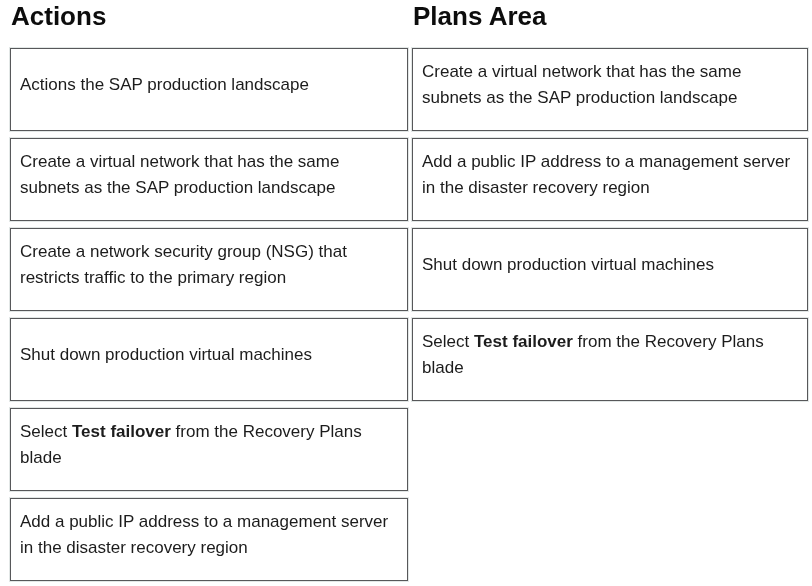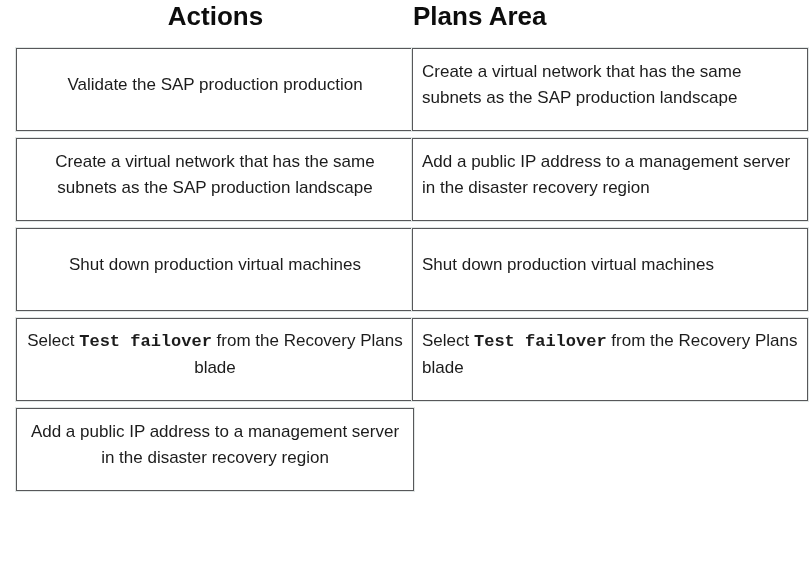--- a/index.html
+++ b/index.html
@@ -11,21 +11,21 @@
     width: 812px;
     height: 586px;
     position: relative;
     overflow: hidden;
     font-family: "Liberation Sans", "DejaVu Sans", sans-serif;
   }
   .col {
     position: absolute;
     top: 0;
   }
-  .col-actions { left: 16px;  width: 398px; text-align: center; }
+  .col-actions { left: 10px;  width: 398px; }
   .col-answer  { left: 412px; width: 396px; }
   .col-title {
     margin: 0;
     padding: 1px 0 0 1px;
     font-size: 26px;
     line-height: 30px;
     font-weight: bold;
     color: #0d0d0d;
   }
   .list {
@@ -45,33 +45,36 @@
     display: flex;
     flex-direction: column;
     justify-content: center;
     padding: 4px 9px 14px 9px;
   }
   .card-text {
     font-size: 17px;
     line-height: 26px;
     color: #1c1c1c;
   }
-  .card-text .seg-bold { font-weight: bold; font-family: Liberation Mono, monospace; }
+  .card-text .seg-bold { font-weight: bold; }
 </style>
 </head>
 <body>
 
 <div class="col col-actions">
   <h2 class="col-title">Actions</h2>
   <div class="list" id="actions-list">
       <div class="card">
-        <div class="card-text"><span class="seg">Validate the SAP production production</span></div>
+        <div class="card-text"><span class="seg">Actions the SAP production landscape</span></div>
       </div>
       <div class="card">
         <div class="card-text"><span class="seg">Create a virtual network that has the same subnets as the SAP production landscape</span></div>
+      </div>
+      <div class="card">
+        <div class="card-text"><span class="seg">Create a network security group (NSG) that restricts traffic to the primary region</span></div>
       </div>
       <div class="card">
         <div class="card-text"><span class="seg">Shut down production virtual machines</span></div>
       </div>
       <div class="card">
         <div class="card-text"><span class="seg">Select </span><span class="seg-bold">Test failover</span><span class="seg"> from the Recovery Plans blade</span></div>
       </div>
       <div class="card">
         <div class="card-text"><span class="seg">Add a public IP address to a management server in the disaster recovery region</span></div>
       </div>

